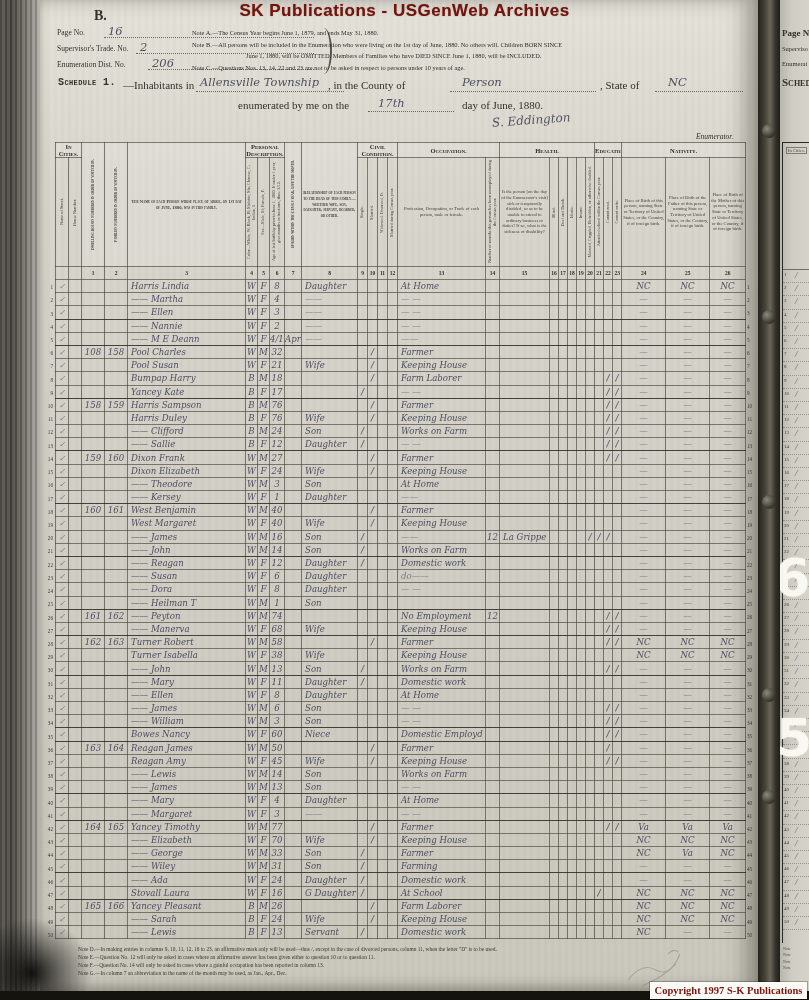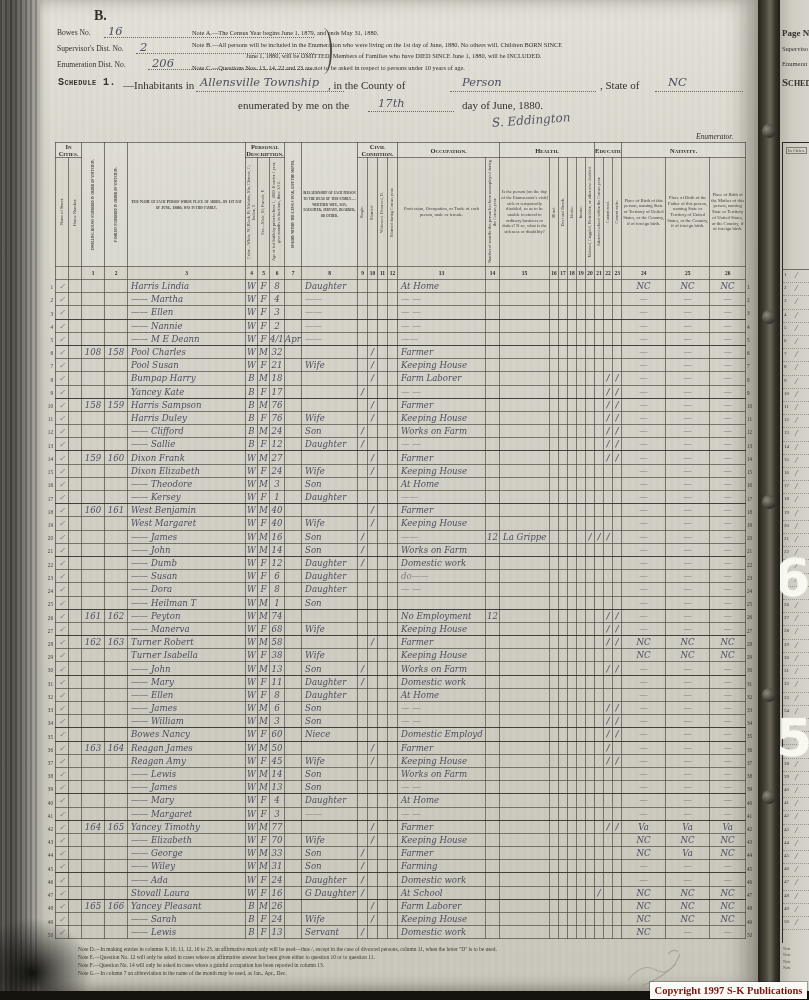--- a/index.html
+++ b/index.html
@@ -337,28 +337,29 @@
       <div>Note</div>
         <div>Note</div>
       <div>Note</div>
         <div>Note</div>
     </div>
   </div>
 
   <div class="corner-blob"></div>
   <div class="bottom-band"></div>
 
+  <div class="banner">SK Publications - USGenWeb Archives</div>
 
   <div class="pr corner-b" style="left:94px;top:8px">B.</div>
 
-  <div class="pr lbl" style="left:57px;top:28px">Bowes No.</div>
+  <div class="pr lbl" style="left:57px;top:28px">Page No.</div>
   <div class="pr hw hw-lg" style="left:108px;top:24px">16</div>
   <div class="dotline" style="left:104px;top:36px;width:210px"></div>
 
-  <div class="pr lbl" style="left:57px;top:44px">Supervisor's Dist. No.</div>
+  <div class="pr lbl" style="left:57px;top:44px">Supervisor's Trade. No.</div>
   <div class="pr hw hw-lg" style="left:140px;top:40px">2</div>
   <div class="dotline" style="left:136px;top:52px;width:178px"></div>
 
   <div class="pr lbl" style="left:57px;top:60px">Enumeration Dist. No.</div>
   <div class="pr hw hw-lg" style="left:152px;top:56px">206</div>
   <div class="dotline" style="left:148px;top:68px;width:166px"></div>
 
   <div class="brace" style="left:318px;top:28px"></div>
 
   <div class="pr tiny" style="left:192px;top:29px">Note A.—The Census Year begins June 1, 1879, and ends May 31, 1880.</div>
@@ -1291,21 +1292,21 @@
           <td><span class="hw dash">—</span></td>
           <td><span class="hw dash">—</span></td>
           <td><span class="hw dash">—</span></td>
         </tr>
         <tr>
           <td><span class="hw tick">✓</span></td>
           <td></td>
           <td></td>
           <td></td>
           <td>
-            <span class="hw left">—— Dumb</span>
+            <span class="hw left">—— Reagan</span>
           </td>
           <td><span class="hw">W</span></td>
           <td><span class="hw">F</span></td>
           <td><span class="hw">12</span></td>
           <td></td>
           <td>
             <span class="hw left">Daughter</span>
           </td>
           <td><span class="hw mark">/</span></td>
           <td></td>

